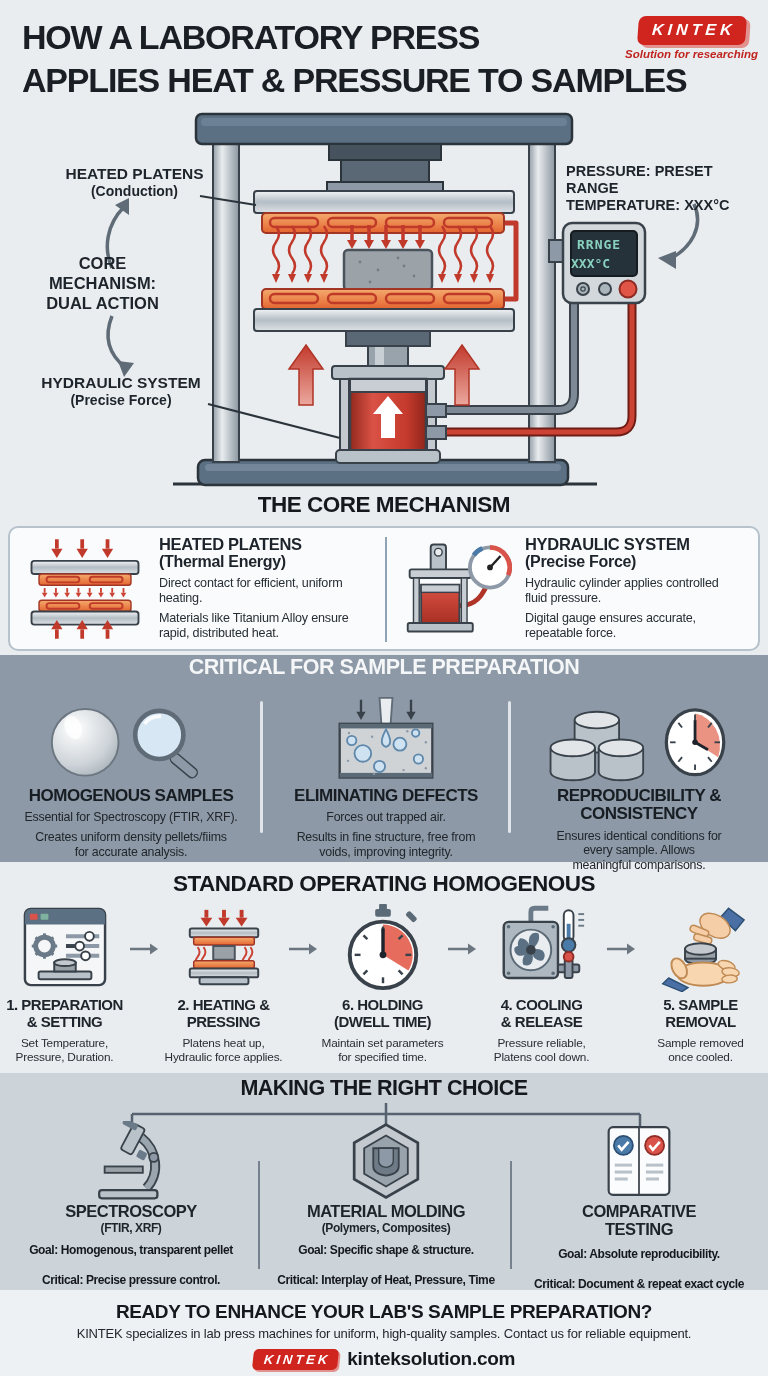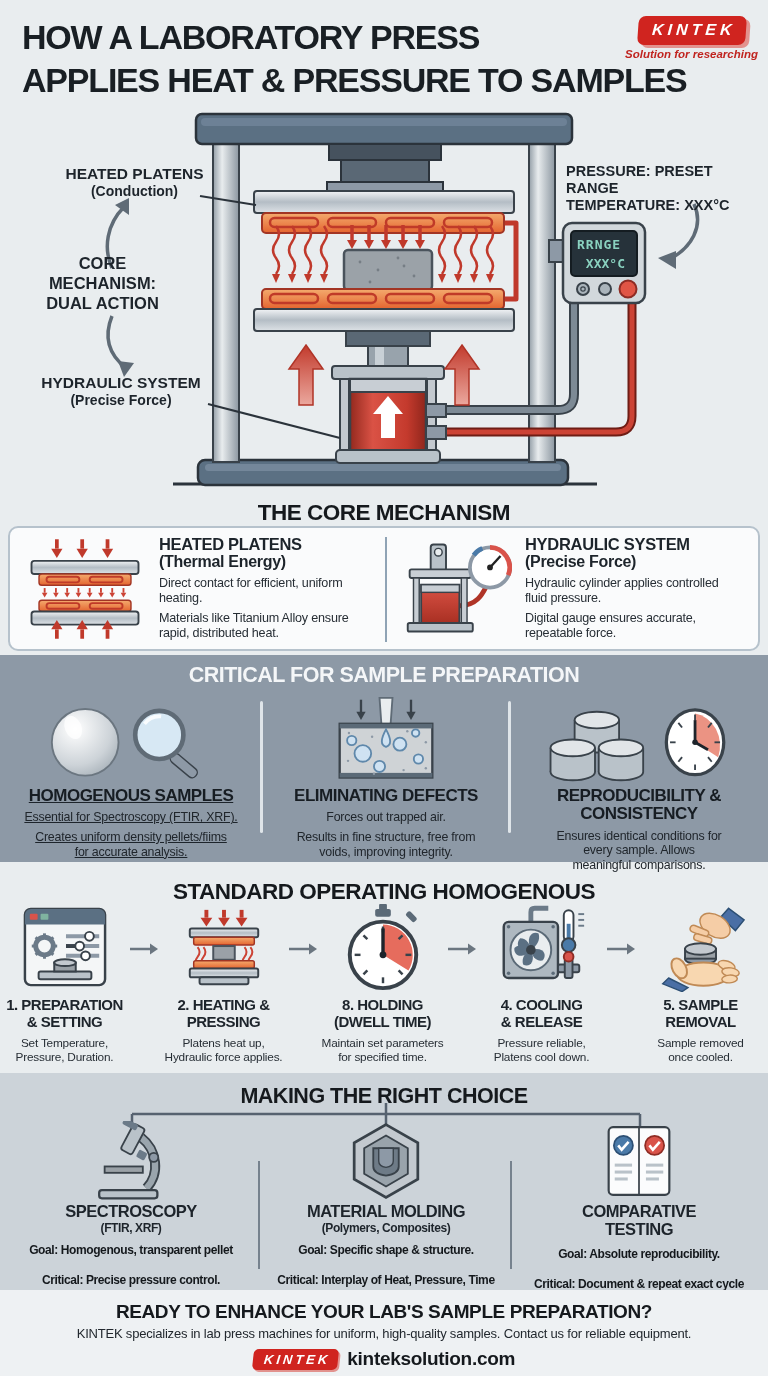--- a/index.html
+++ b/index.html
@@ -17,45 +17,45 @@
   .diagram { position:absolute; left:0; top:108px; width:768px; height:382px; }
   .press-svg { position:absolute; left:0; top:0; }
   .dlabel { position:absolute; font-weight:700; text-align:center; line-height:1.16; color:#1d242b; }
   #lbl-heated { left:52px; top:57px; width:165px; font-size:15.5px; }
   #lbl-core   { left:25px; top:146px; width:155px; font-size:16.5px; line-height:1.2; }
   #lbl-hyd    { left:30px; top:266px; width:182px; font-size:15.5px; }
   #lbl-press  { left:566px; top:55px; width:202px; font-size:14.5px; text-align:left; }
   .dlabel .sub { font-size:14px; }
   .display-ovl { position:absolute; left:571px; top:127px; width:66px; font-family:"DejaVu Sans Mono","Liberation Mono",monospace; font-weight:700; color:#8ad2c0; font-size:13px; line-height:19px; }
   .display-ovl .l1 { text-align:left; padding-left:6px; letter-spacing:1px; }
-  .display-ovl .l2 { text-align:right; padding-right:12px; }
+  .display-ovl .l2 { padding-right:12px; }
 
   
   section { position:absolute; left:0; width:768px; }
-  .sec-heading { font-weight:700; text-align:center; letter-spacing:-0.5px; color:#15191d; font-size:22.5px;margin-top:8px; }
+  .sec-heading { font-weight:700; text-align:center; letter-spacing:-0.5px; color:#15191d; font-size:22.5px; }
 
   
   #core { top:490px; height:165px; }
   #core .sec-heading { padding-top:2px; }
   .core-card { position:absolute; left:8px; top:36px; width:752px; height:125px; background:#fafbfc; border:2px solid #b6c2cc; border-radius:10px; }
   .core-divider { position:absolute; left:375px; top:9px; height:105px; width:2px; background:#8fa3b5; }
   .core-half { position:absolute; top:0; height:100%; display:flex; align-items:center; }
   .core-left  { left:14px;  width:352px; }
   .core-right { left:392px; width:352px; }
   .core-icon { flex:0 0 auto; margin-right:13px; }
   .core-text .t { font-size:16.5px; font-weight:700; line-height:1.02; letter-spacing:-0.3px; }
   .core-text .s { font-size:16px; font-weight:700; margin-bottom:3px; letter-spacing:-0.3px; }
   .core-text .p { font-size:12.6px; line-height:1.18; margin-top:5px; color:#272e35; max-width:218px; letter-spacing:-0.2px; }
 
   
   #critical { top:655px; height:207px; background:#8d99a6; }
   #critical .sec-heading { color:#f4f6f8; font-size:21.5px; }
   .crit-cols { position:absolute; top:40px; left:0; width:768px; display:flex; }
   .crit-col { display:flex; flex-direction:column; align-items:center; }
-  .crit-col.c1 { width:262px;text-decoration:underline; } .crit-col.c2 { width:248px; } .crit-col.c3 { width:258px; }
+  .crit-col.c1 { width:262px; } .crit-col.c2 { width:248px; } .crit-col.c3 { width:258px; }
   .crit-icon { height:90px; display:flex; align-items:center; justify-content:center; }
   .crit-title { font-size:17px; font-weight:700; text-align:center; line-height:1.08; white-space:pre-line; color:#171d23; letter-spacing:-0.5px; margin-top:2px; }
   .crit-p { font-size:12.4px; text-align:center; line-height:1.18; margin-top:5px; white-space:pre-line; color:#20262c; letter-spacing:-0.2px; }
   .crit-div { position:absolute; width:3px; background:#dfe5e9; top:46px; height:132px; border-radius:2px; }
 
   
   #sop { top:862px; height:211px; }
   #sop .sec-heading { padding-top:9px; }
   .sop-row { position:absolute; top:40px; left:0; width:768px; display:flex; align-items:flex-start; }
   .sop-step { width:129px; display:flex; flex-direction:column; align-items:center; }
@@ -582,21 +582,21 @@
                 <line x1="68" y1="52" x2="74" y2="52"></line>
               <line x1="25" y1="32" x2="29" y2="36"></line>
                 <line x1="65" y1="32" x2="61" y2="36"></line>
               <line x1="25" y1="72" x2="29" y2="68"></line>
                 <line x1="65" y1="72" x2="61" y2="68"></line>
             </g>
             <line x1="45" y1="52" x2="45" y2="25" stroke="#1d242b" stroke-width="3.5"></line>
             <circle cx="45" cy="52" r="3.5" fill="#1d242b"></circle>
           </svg>
         </div>
-        <div class="sop-title">8. HOLDING
+        <div class="sop-title">6. HOLDING
 (DWELL TIME)</div>
         <div class="sop-desc">Maintain set parameters
 for specified time.</div>
       </div>
 
       <svg class="sop-arrow" width="30" height="14" viewBox="0 0 30 14">
           <path d="M1,7 H23" stroke="#6b7680" stroke-width="2.5" fill="none"></path>
           <polygon points="21,1.5 29,7 21,12.5" fill="#6b7680"></polygon>
         </svg>
 

